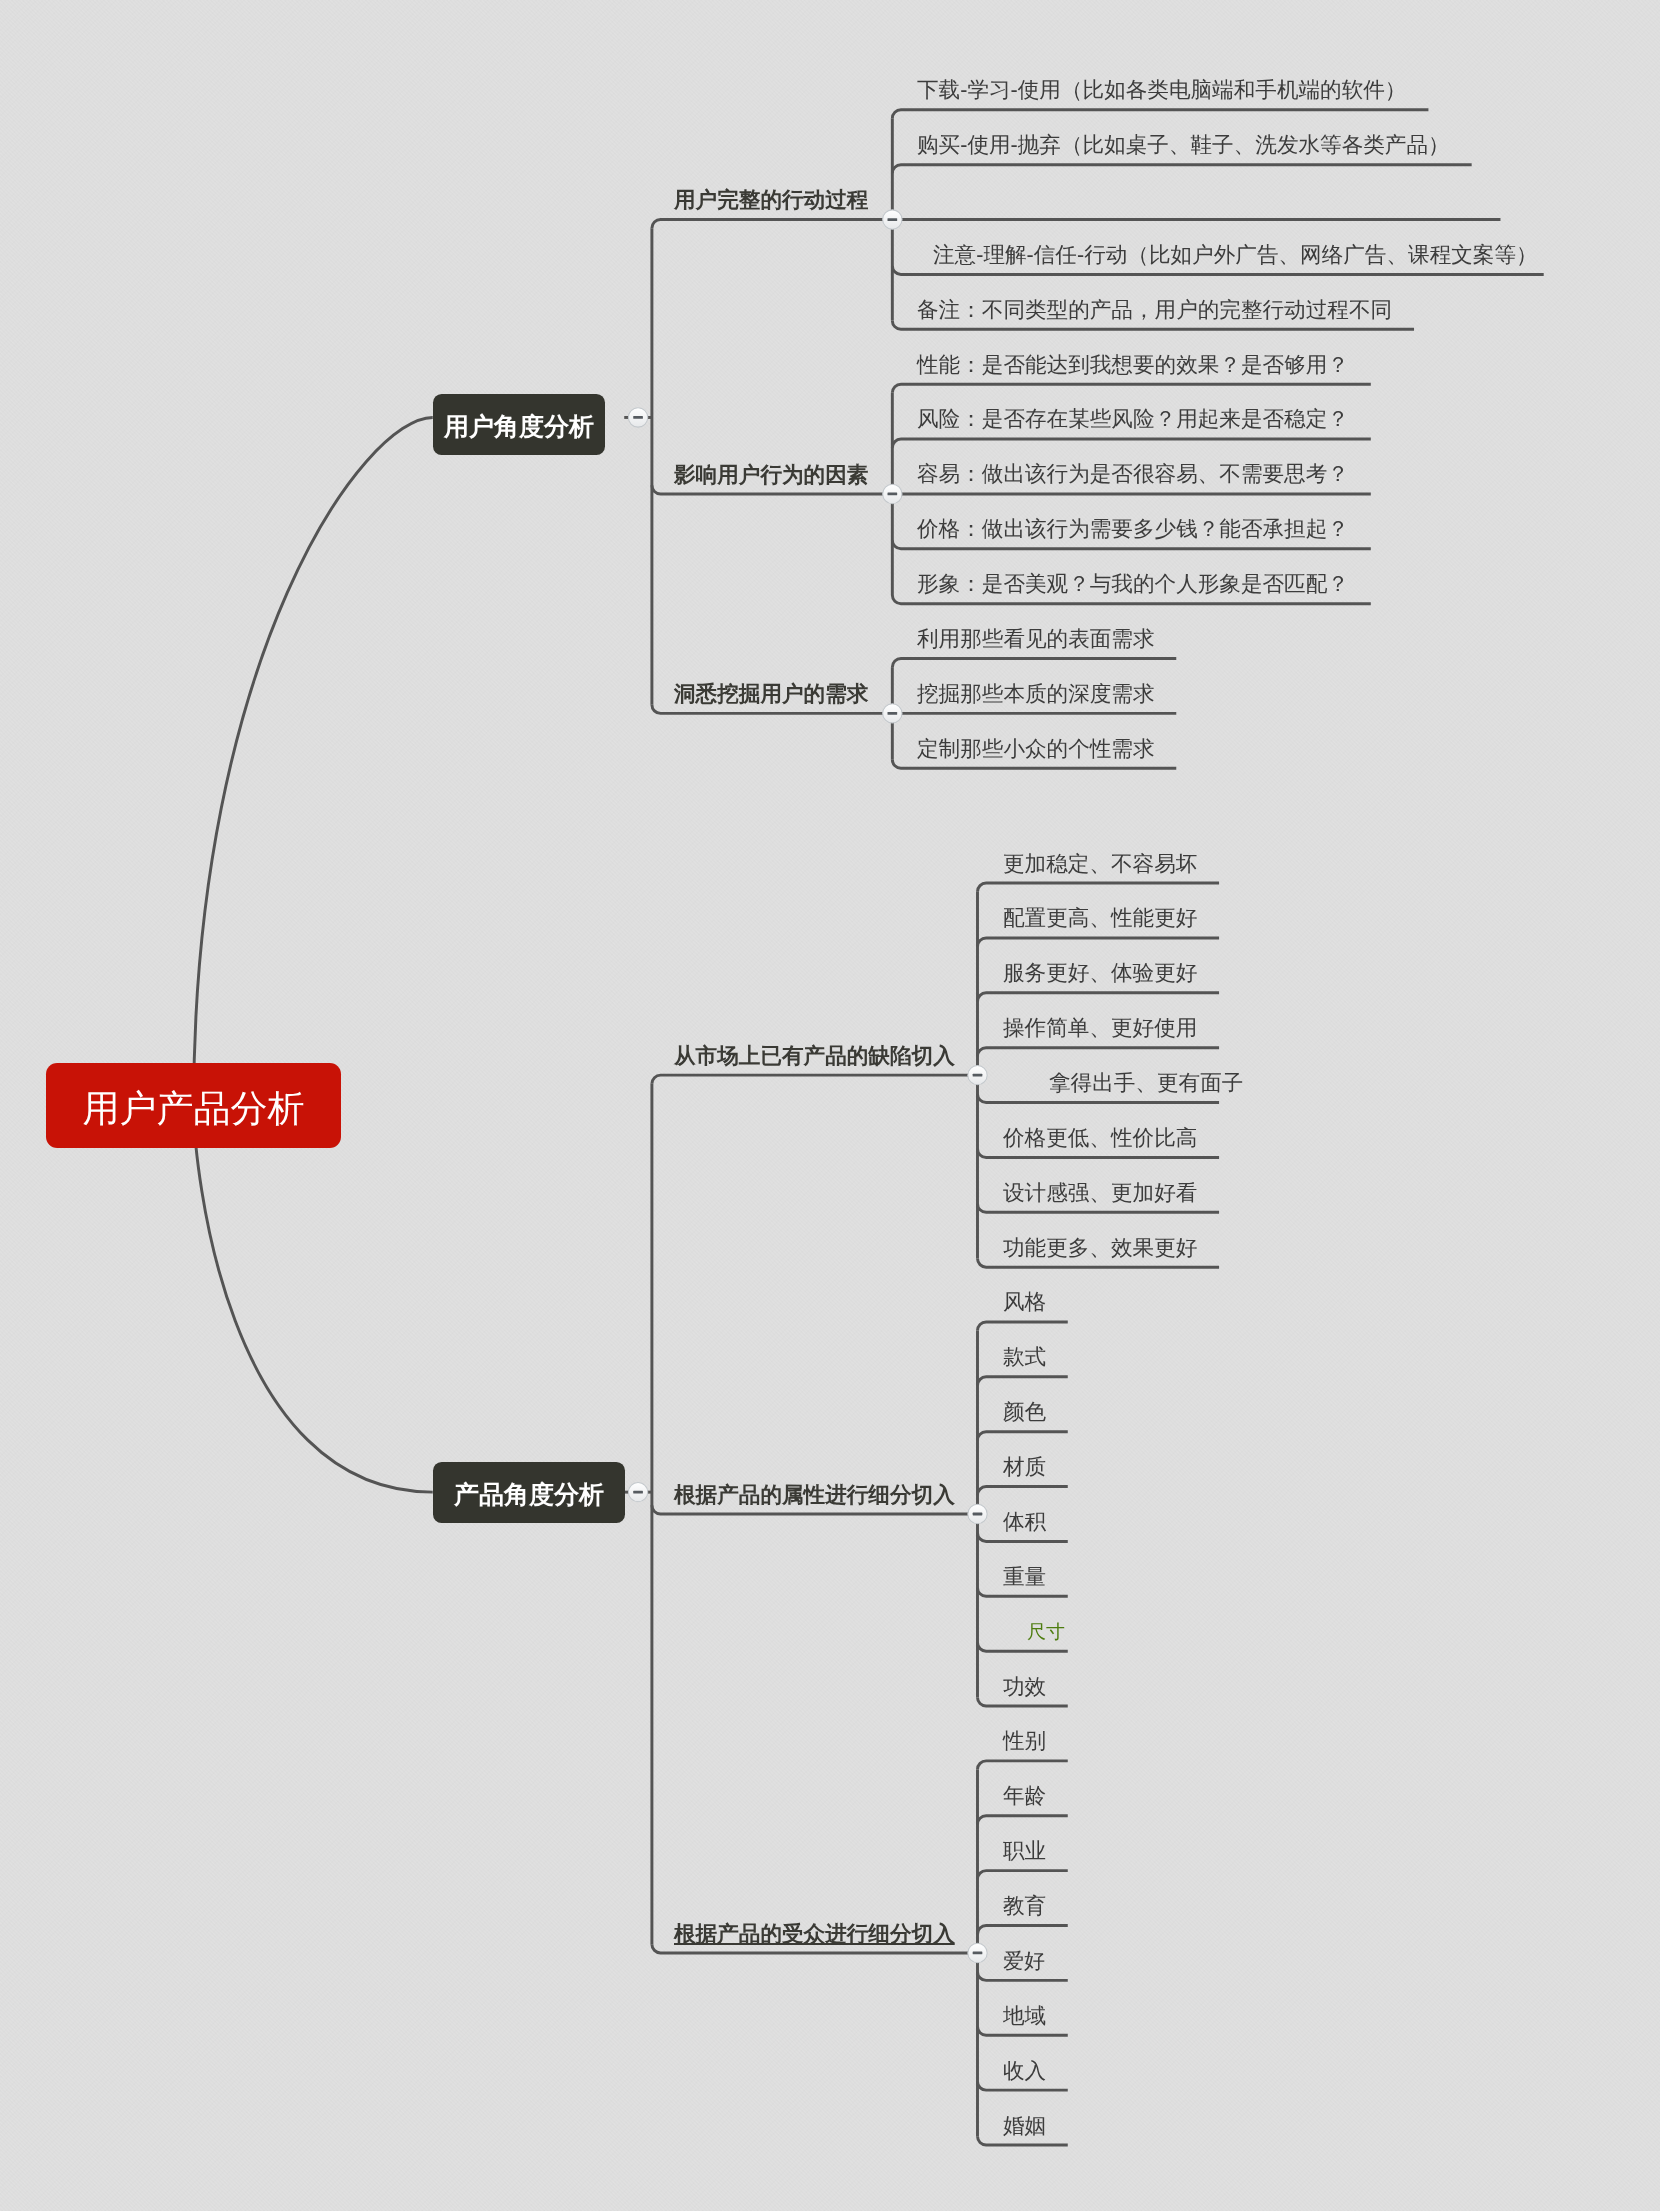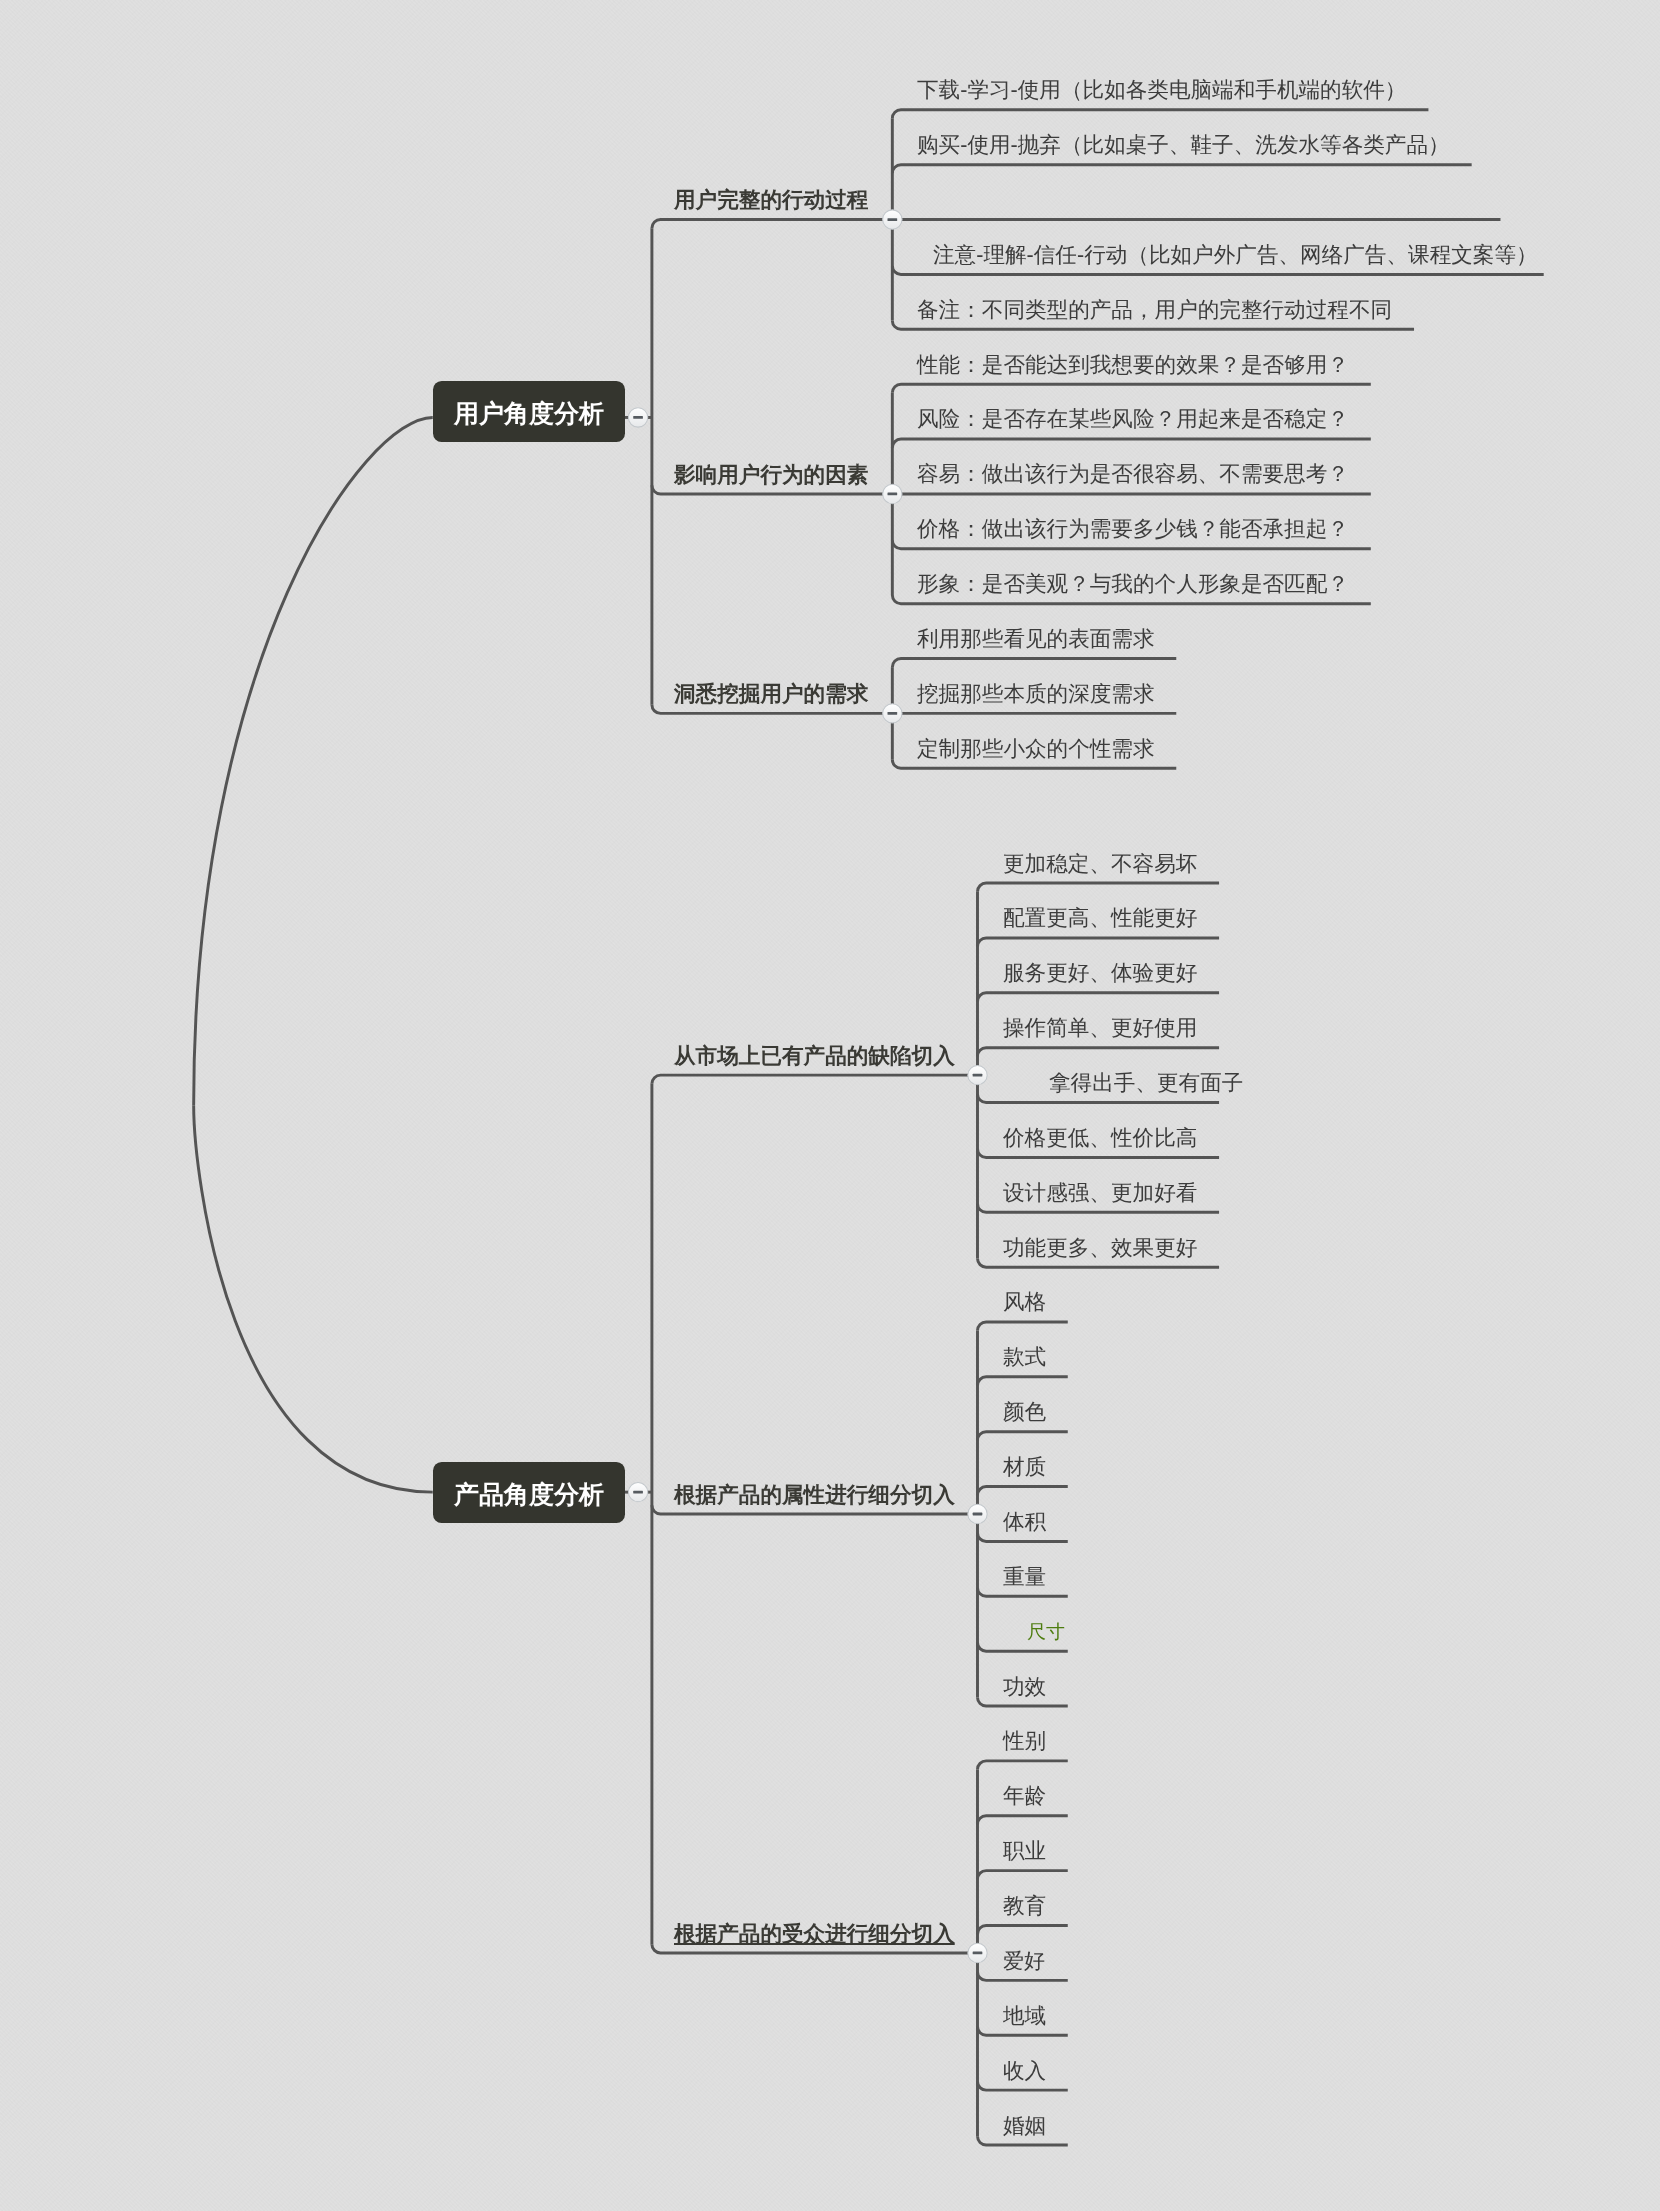--- a/index.html
+++ b/index.html
@@ -118,21 +118,24 @@
 <g>
         <circle cx="1130.6" cy="1750.9" r="11.2" fill="url(#tgrad)" stroke="#c3c8cc" stroke-width="1.2"></circle>
         <rect x="1125.0" y="1749.3" width="11.2" height="3.2" rx="0.6" fill="#565b60"></rect>
       </g>
 <g>
         <circle cx="1130.6" cy="2258.6" r="11.2" fill="url(#tgrad)" stroke="#c3c8cc" stroke-width="1.2"></circle>
         <rect x="1125.0" y="2257.0" width="11.2" height="3.2" rx="0.6" fill="#565b60"></rect>
       </g>
   </svg>
   <div id="nodes">
-<div class="node branchnode" style="left:433px;top:381px;width:192px;height:61px;background:#34352e;font-size:25px;border-radius:8.6px;">
+<div class="node rootnode" style="left:46px;top:1063px;width:295px;height:85px;background:#c81206;font-size:37px;border-radius:11.2px;">
+        <span style="position:relative;top:3px;">用户产品分析</span>
+      </div>
+<div class="node branchnode" style="left:433px;top:394px;width:172px;height:61px;background:#34352e;font-size:25px;border-radius:8.6px;">
         <span style="position:relative;top:1.7px;">用户角度分析</span>
       </div>
 <div class="grouplabel" style="left:674px;top:186px;font-size:21.6px;color:#3a3a35;line-height:27px;"><span>用户完整的行动过程</span></div>
 <div class="leaflabel" style="left:917px;top:76px;font-size:21.6px;color:#3c3c3c;line-height:27px;"><span>下载-学习-使用（比如各类电脑端和手机端的软件）</span></div>
 <div class="leaflabel" style="left:917px;top:131px;font-size:21.6px;color:#3c3c3c;line-height:27px;"><span>购买-使用-抛弃（比如桌子、鞋子、洗发水等各类产品）</span></div>
 <div class="leaflabel" style="left:917px;top:241px;font-size:21.6px;color:#3c3c3c;line-height:27px;margin-left:16px;"><span>注意-理解-信任-行动（比如户外广告、网络广告、课程文案等）</span></div>
 <div class="leaflabel" style="left:917px;top:296px;font-size:21.6px;color:#3c3c3c;line-height:27px;"><span>备注：不同类型的产品，用户的完整行动过程不同</span></div>
 <div class="grouplabel" style="left:674px;top:461px;font-size:21.6px;color:#3a3a35;line-height:27px;"><span>影响用户行为的因素</span></div>
 <div class="leaflabel" style="left:917px;top:351px;font-size:21.6px;color:#3c3c3c;line-height:27px;"><span>性能：是否能达到我想要的效果？是否够用？</span></div>
 <div class="leaflabel" style="left:917px;top:405px;font-size:21.6px;color:#3c3c3c;line-height:27px;"><span>风险：是否存在某些风险？用起来是否稳定？</span></div>

